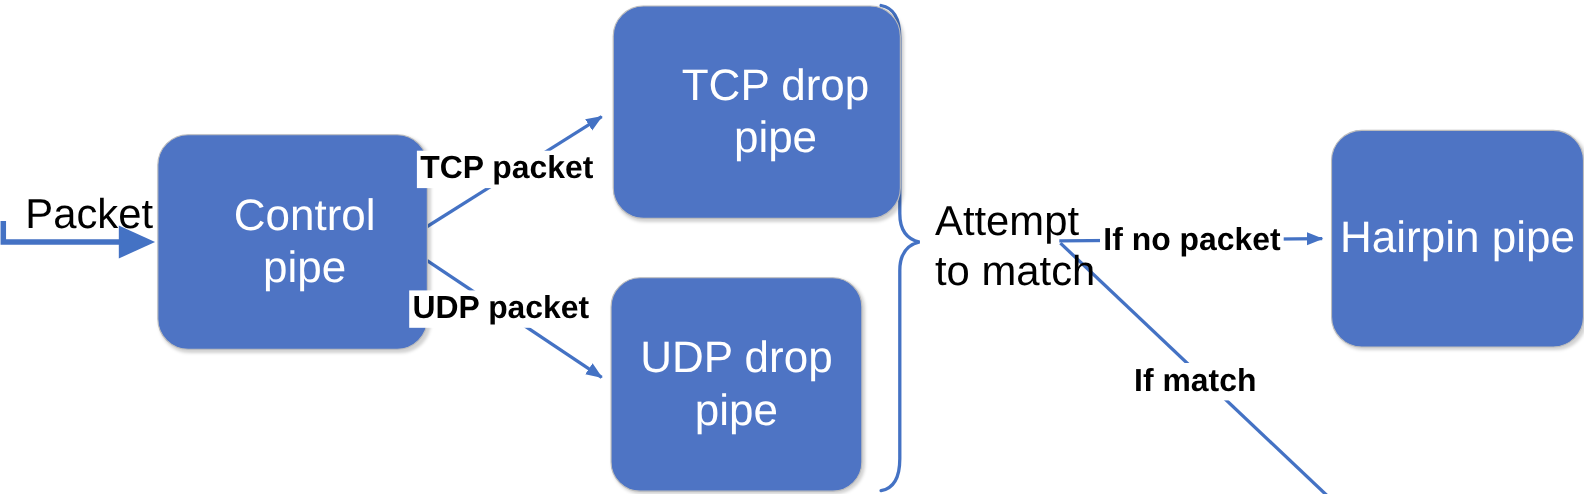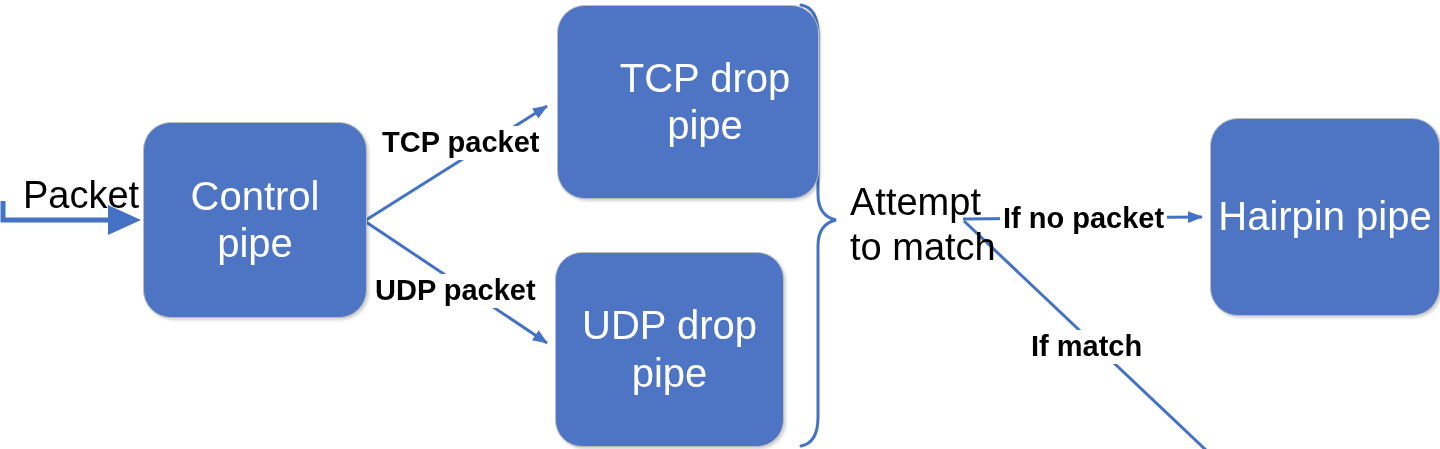--- a/index.html
+++ b/index.html
@@ -25,39 +25,39 @@
 
   .node{
     position:absolute;z-index:2;
     background:var(--node-fill);
     border:1px solid var(--node-border);
     border-radius:28px;
     box-shadow:2px 2px 3px rgba(0,0,0,0.18);
     display:flex;align-items:center;justify-content:center;
     color:var(--node-text);font-size:40px;line-height:1.18;text-align:center;
   }
-  #node-control{left:143px;top:122px;width:222px;height:194px;}
+  #node-control{left:143px;top:122px;width:222px;height:194px;padding-left:22px;}
   #node-control .node-label{max-width:165px;}
   #node-tcp{left:557px;top:5px;width:226px;height:192px;padding-left:34px;}
   #node-tcp .node-label{max-width:190px;}
   #node-udp{left:555px;top:252px;width:227px;height:193px;border-radius:27px;}
   #node-udp .node-label{max-width:195px;}
   #node-hairpin{left:1210px;top:118px;width:228px;height:196px;}
   #node-hairpin .node-label{white-space:nowrap;}
 
   .edge-label{
     position:absolute;z-index:3;
     font-weight:700;font-size:29px;line-height:1.1;
     background:var(--canvas-bg);padding:1px 3px;white-space:nowrap;
   }
   #label-packet{
     left:20px;top:174px;font-weight:400;font-size:38px;background:transparent;
   }
-  #label-tcp{left:379px;top:126px;}
-  #label-udp{left:372px;top:274px;}
+  #label-tcp{left:379px;top:137px;}
+  #label-udp{left:372px;top:264px;}
   #label-nomatch{left:1000px;top:202px;}
   #label-match{left:1028px;top:330px;}
   #label-attempt{
     left:833px;top:180px;width:158px;z-index:3;
     font-weight:400;font-size:38px;line-height:1.18;background:transparent;
     white-space:normal;position:absolute;margin-left:17px;
   }
 </style>
 </head>
 <body>

